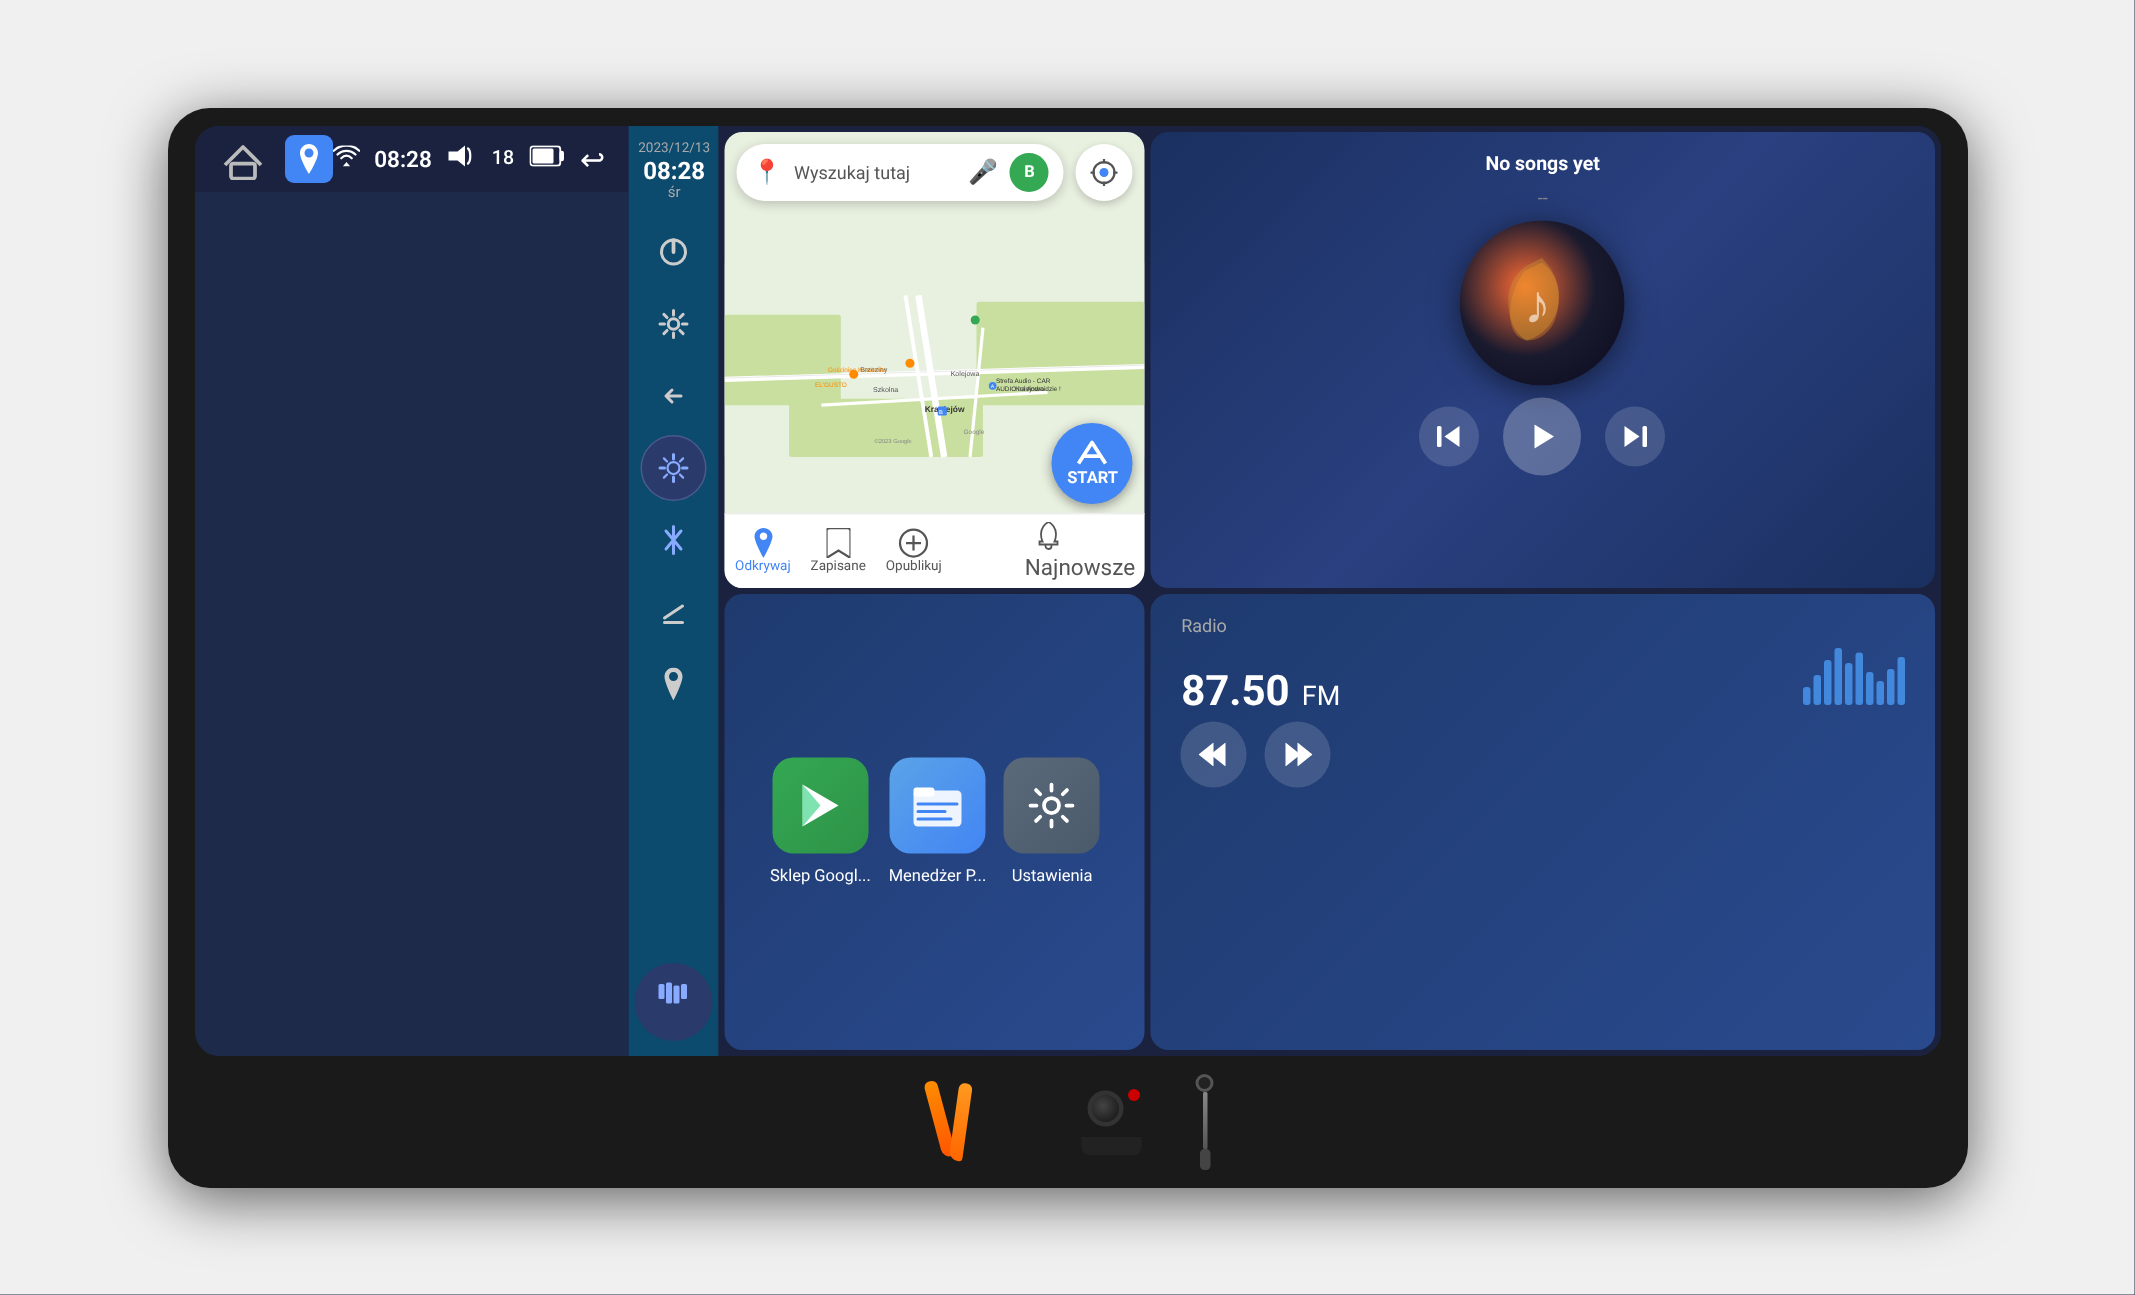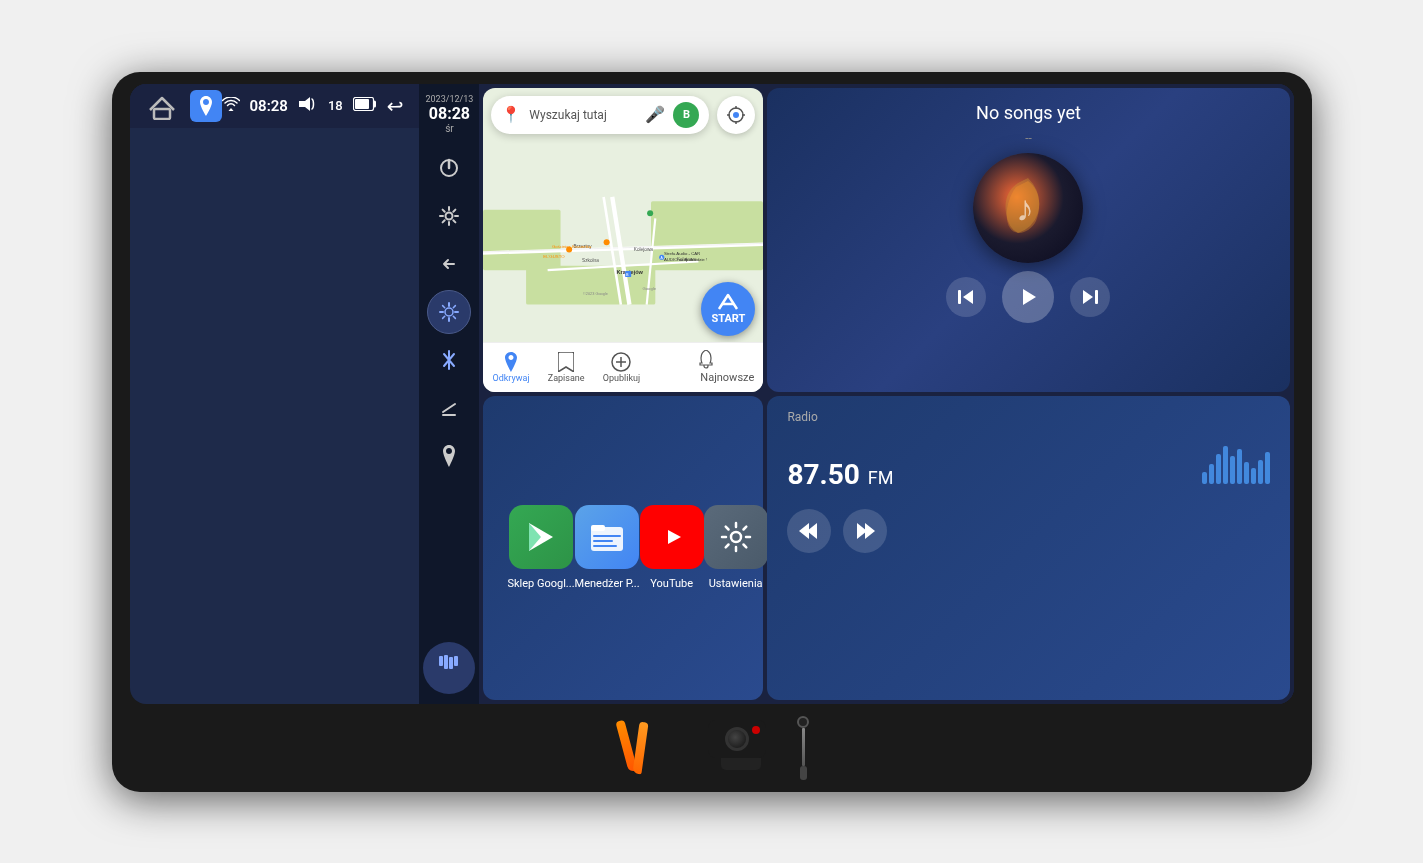--- a/index.html
+++ b/index.html
@@ -65,21 +65,21 @@
     
     .main-area {
       flex: 1;
       display: flex;
       overflow: hidden;
     }
 
     
     .sidebar {
       width: 60px;
-      background: #0f172a;
+      background: #0c4a6e;
       display: flex;
       flex-direction: column;
       align-items: center;
       padding: 10px 0;
       gap: 4px;
       flex-shrink: 0;
     }
     .date-time {
       text-align: center;
       color: white;
@@ -132,22 +132,22 @@
       background: linear-gradient(135deg, #1a3060 0%, #2a4080 50%, #1a3060 100%);
       border-radius: 12px;
       padding: 14px;
       display: flex;
       flex-direction: column;
       align-items: center;
       gap: 8px;
     }
     .song-title {
       color: white;
-      font-size: 18px;
-      font-weight: 400;
+      font-size: 13px;
+      font-weight: 700;
     }
     .song-dots {
       color: #888;
       font-size: 12px;
     }
     .album-art {
       width: 110px;
       height: 110px;
       border-radius: 50%;
       background: radial-gradient(circle at 40% 40%, #ff6b35, #1a1a2e, #0a0a1e);
@@ -231,21 +231,21 @@
     .app-youtube { background: #ff0000; }
     .app-settings { background: linear-gradient(135deg, #5a6a7a, #4a5a6a); }
 
     
     .radio-panel {
       background: linear-gradient(135deg, #1e3a6e 0%, #2a4a8e 100%);
       border-radius: 12px;
       padding: 14px 20px;
       display: flex;
       flex-direction: column;
-      gap: 20px;
+      gap: 6px;
     }
     .radio-label {
       color: #aaa;
       font-size: 12px;
     }
     .radio-freq-row {
       display: flex;
       align-items: baseline;
       gap: 8px;
     }
@@ -540,21 +540,21 @@
                   <circle cx="10" cy="10" r="9" fill="none" stroke="#555" stroke-width="1.5"></circle>
                   <line x1="10" y1="5" x2="10" y2="15" stroke="#555" stroke-width="1.5"></line>
                   <line x1="5" y1="10" x2="15" y2="10" stroke="#555" stroke-width="1.5"></line>
                 </svg>
               <span style="font-size:9px;color:#555;">Opublikuj</span>
             </div>
             <div style="display:flex;flex-direction:column;align-items:center;gap:1px;cursor:pointer;">
               <svg width="16" height="20" viewBox="0 0 16 20">
                   <path d="M8 0C5.8 1 3 4 3 8c0 2.5 0.5 4 1 5H2v2h12v-2h-2c0.5-1 1-2.5 1-5 0-4-2.8-7-5-8zm-2 15h4v1a2 2 0 0 1-4 0v-1z" fill="none" stroke="#555" stroke-width="1.2"></path>
                 </svg>
-              <span style="font-size:11px;color:#555;padding-left:42px;">Najnowsze</span>
+              <span style="font-size:15px;color:#555;padding-left:42px;">Najnowsze</span>
             </div>
           </div>
         </div>
 
         <div class="apps-panel">
 
 
           <div class="app-item">
             <div class="app-icon app-play">
               <svg width="36" height="36" viewBox="0 0 36 36">
@@ -571,29 +571,20 @@
                 <rect x="3" y="8" width="32" height="24" rx="3" fill="white" opacity="0.9"></rect>
                 <rect x="3" y="6" width="14" height="6" rx="2" fill="white"></rect>
                 <rect x="5" y="16" width="28" height="2" rx="1" fill="#4285f4"></rect>
                 <rect x="5" y="21" width="20" height="2" rx="1" fill="#4285f4"></rect>
                 <rect x="5" y="26" width="24" height="2" rx="1" fill="#4285f4"></rect>
               </svg>
             </div>
             <span class="app-label">Menedżer P...</span>
           </div>
 
-          <div class="app-item">
-            <div class="app-icon app-youtube">
-              <svg width="38" height="28" viewBox="0 0 38 28">
-                <rect width="38" height="28" rx="6" fill="#ff0000"></rect>
-                <polygon points="15,7 28,14 15,21" fill="white"></polygon>
-              </svg>
-            </div>
-            <span class="app-label">YouTube</span>
-          </div>
 
           <div class="app-item">
             <div class="app-icon app-settings">
               <svg width="36" height="36" viewBox="0 0 36 36">
                 <circle cx="18" cy="18" r="5" fill="none" stroke="white" stroke-width="2.5"></circle>
                 <path d="M18 4v4M18 28v4M4 18h4M28 18h4M7.7 7.7l2.8 2.8M25.5 25.5l2.8 2.8M7.7 28.3l2.8-2.8M25.5 10.5l2.8-2.8" stroke="white" stroke-width="2.5" stroke-linecap="round"></path>
               </svg>
             </div>
             <span class="app-label">Ustawienia</span>
           </div>

